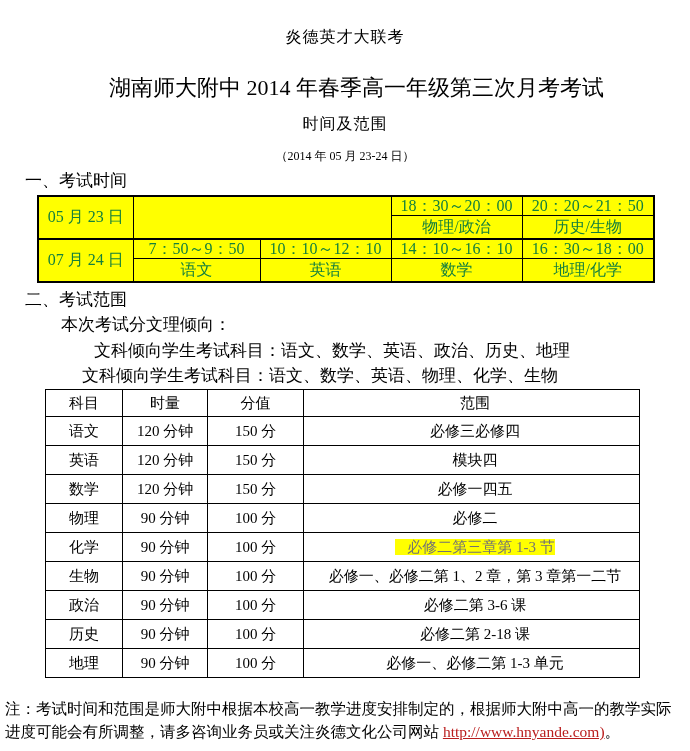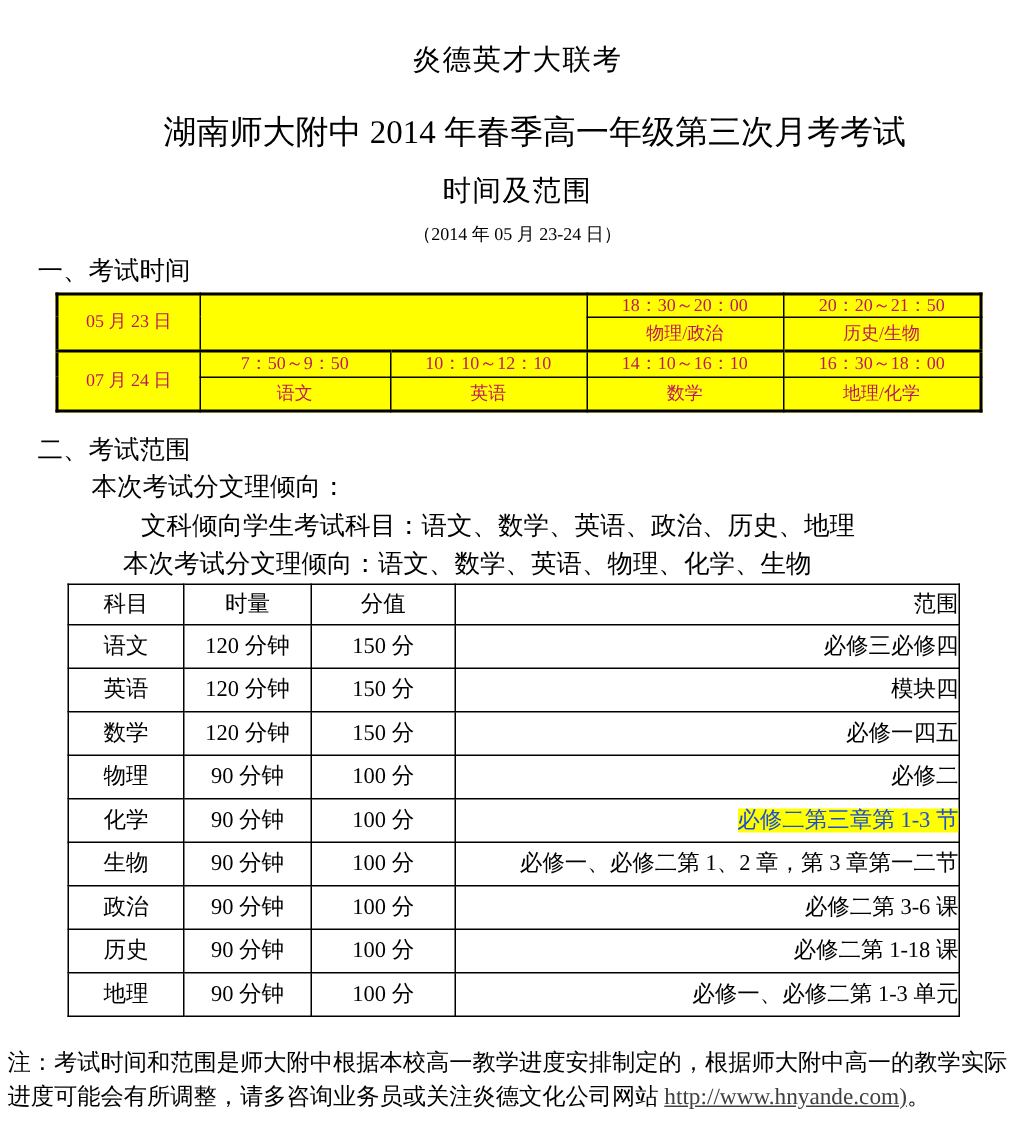--- a/index.html
+++ b/index.html
@@ -3,50 +3,50 @@
 <meta charset="utf-8">
 <style>
   * { margin:0; padding:0; box-sizing:border-box; }
   html,body { background:#ffffff; }
   body {
     width:690px; height:751px; position:relative; overflow:hidden;
     font-family:"Liberation Serif","DejaVu Serif",serif; color:#000;
   }
   .abs { position:absolute; }
   .ctr { left:0; width:690px; text-align:center; }
-  .t-big { font-size:19px; font-weight:normal; letter-spacing:1px; }
+  .t-big { font-size:16px; font-weight:normal; letter-spacing:1px; }
   .t-mid { font-size:22px; font-weight:normal;padding-left:23px; }
   .t-date { font-size:12px; }
   .sec-h { font-size:17px; }
   .body-line { font-size:17px; white-space:nowrap; }
 
   
   table.ytable {
     border-collapse:collapse; table-layout:fixed;
-    background:#ffff00; color:#be185d;
-    font-size:12px; text-align:center; border:2px solid #000;
+    background:#ffff00; color:#15803d;
+    font-size:16px; text-align:center; border:2px solid #000;
   }
   table.ytable td { border:1px solid #000; padding:0; line-height:1.15; overflow:hidden; }
   table.ytable td.tt { border-top-width:2px; }
 
   
   table.stable {
     border-collapse:collapse; table-layout:fixed;
     font-size:15px; border:1px solid #000;
   }
   table.stable th, table.stable td {
     border:1px solid #000; font-weight:normal; padding:0; line-height:1.2;
     vertical-align:middle; overflow:hidden;
   }
   .cc { text-align:center; }
-  .cs { text-align:right; padding-left:7px !important; white-space:nowrap; }
-  .hl { background:#ffff00; color:#1d4ed8; }
+  .cs { text-align:center; padding-left:7px !important; white-space:nowrap; }
+  .hl { background:#ffff00; color:#737373;padding-left:12px; }
 
   .note { font-size:15.5px; line-height:23px; text-align:left; }
-  .note a { color:#404040; text-decoration:underline; cursor:pointer; }
+  .note a { color:#b91c1c; text-decoration:underline; cursor:pointer; }
 </style>
 </head>
 <body>
 
 <div class="abs ctr t-big" style="top:27px">炎德英才大联考</div>
 <div class="abs ctr t-mid" style="top:73px">湖南师大附中 2014 年春季高一年级第三次月考考试</div>
 <div class="abs ctr t-big" style="top:114px">时间及范围</div>
 <div class="abs ctr t-date" style="top:148px">（2014 年 05 月 23-24 日）</div>
 
 <div class="abs sec-h" style="top:169px; left:25px">一、考试时间</div>
@@ -82,21 +82,21 @@
     <td>英语</td>
     <td>数学</td>
     <td>地理/化学</td>
   </tr>
 </tbody>
   </table>
 
 <div class="abs sec-h" style="top:288px; left:25px">二、考试范围</div>
 <div class="abs body-line" style="top:313px; left:61px">本次考试分文理倾向：</div>
 <div class="abs body-line" style="top:339px; left:94px">文科倾向学生考试科目：语文、数学、英语、政治、历史、地理</div>
-<div class="abs body-line" style="top:364px; left:82px">本次考试分文理倾向：语文、数学、英语、物理、化学、生物</div>
+<div class="abs body-line" style="top:364px; left:82px">文科倾向学生考试科目：语文、数学、英语、物理、化学、生物</div>
 
 <table class="stable abs" style="top:389px; left:45px; width:594px">
   <colgroup>
     <col style="width:77px">
       <col style="width:85px">
       <col style="width:96px">
       <col style="width:336px">
   </colgroup>
   <tbody>
       <tr style="height:27px">
@@ -146,21 +146,21 @@
       <tr style="height: 29px;">
         <td class="cc">政治</td>
         <td class="cc">90 分钟</td>
         <td class="cc">100 分</td>
         <td class="cs">必修二第 3-6 课</td>
       </tr>
       <tr style="height: 29px;">
         <td class="cc">历史</td>
         <td class="cc">90 分钟</td>
         <td class="cc">100 分</td>
-        <td class="cs">必修二第 1-18 课</td>
+        <td class="cs">必修二第 2-18 课</td>
       </tr>
       <tr style="height: 29px;">
         <td class="cc">地理</td>
         <td class="cc">90 分钟</td>
         <td class="cc">100 分</td>
         <td class="cs">必修一、必修二第 1-3 单元</td>
       </tr>
     </tbody>
 </table>
 

